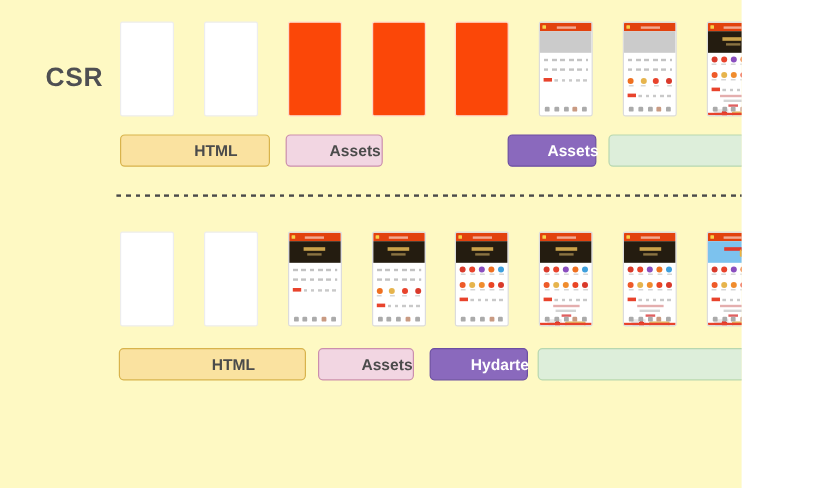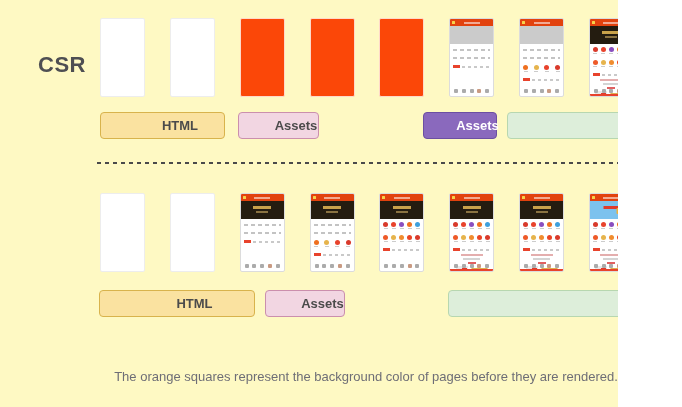--- a/index.html
+++ b/index.html
@@ -566,17 +566,17 @@
           <i></i>
           <i></i>
           <i></i>
         </div>
     <div class="p-bottomline"></div>
   </div>
     </div>
   <div class="bars" id="bars-ssr">
       <div class="bar" style="left: 99px; width: 156px; background: rgb(250, 226, 160); border-color: rgb(216, 179, 76); color: rgb(75, 75, 75);">HTML</div>
       <div class="bar" style="left: 265px; width: 80px; background: rgb(242, 214, 226); border-color: rgb(203, 143, 173); color: rgb(75, 75, 75);">Assets</div>
+      <div class="bar" style="left: 358px; width: 82px; background: rgb(138, 105, 189); border-color: rgb(108, 79, 162); color: rgb(255, 255, 255);">Hydarte</div>
       <div class="bar" style="left: 448px; width: 185px; background: rgb(221, 238, 218); border-color: rgb(183, 215, 176); color: rgb(75, 75, 75);"></div>
     </div>
 
-  <div class="caption">The orange squares represent the background color of pages before they are rendered.</div>
 </div>
 
 </body></html>

